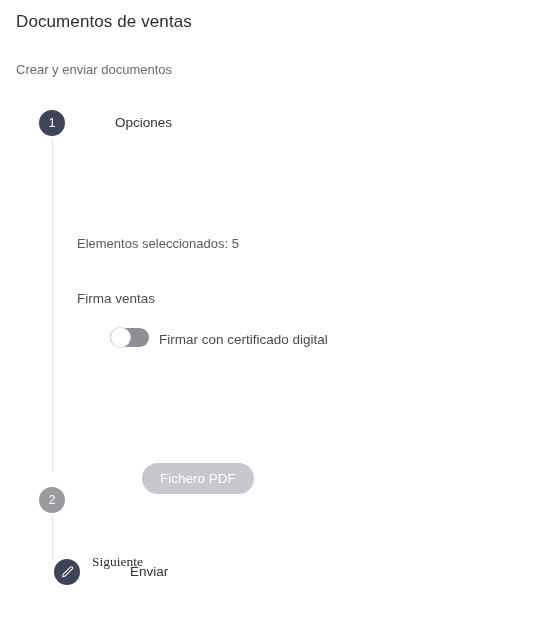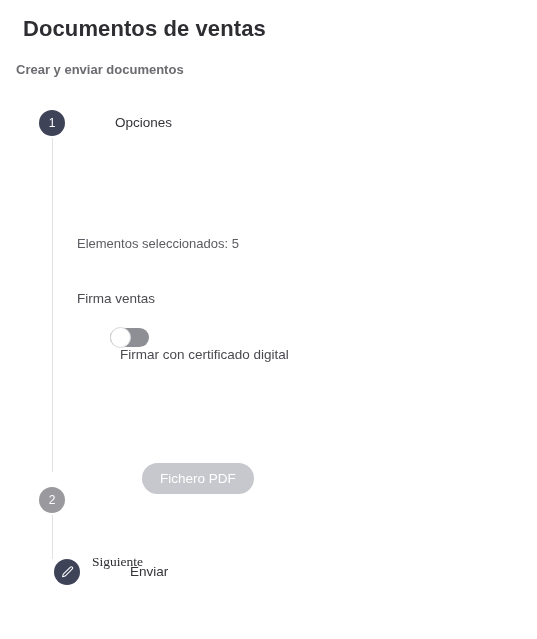--- a/index.html
+++ b/index.html
@@ -20,34 +20,34 @@
     width: 537px;
     height: 639px;
     box-sizing: border-box;
   }
 
   
   .page-title {
     position: absolute;
     left: 16px;
     top: 9px;
-    font-size: 22px;
-    font-weight: 700;
+    font-size: 17px;
+    font-weight: 400;
     color: #2e2e32;
     letter-spacing: 0.1px;
     line-height: 26px;
-    margin: 7px;
+    margin: 0;
     white-space: nowrap;
   }
   .page-subtitle {
     position: absolute;
     left: 16px;
     top: 61px;
     font-size: 13px;
-    font-weight: 700;
+    font-weight: 400;
     color: #6b6b70;
     line-height: 17px;
     white-space: nowrap;
   }
 
   
   .wizard {
     position: absolute;
     left: 0;
     top: 110px;
@@ -128,22 +128,21 @@
     color: #4a4a50;
     white-space: nowrap;
     line-height: 18px;
   }
 
   .toggle-row {
     position: absolute;
     left: 110px;
     top: 190px;
     display: flex;
-    align-items: flex-start;
-    flex-direction: column;
+    align-items: flex-end;
   }
 
   .toggle {
     position: relative;
     width: 39px;
     height: 19px;
     border-radius: 10px;
     background: #8e8e95;
     flex: 0 0 auto;
     box-sizing: border-box;

